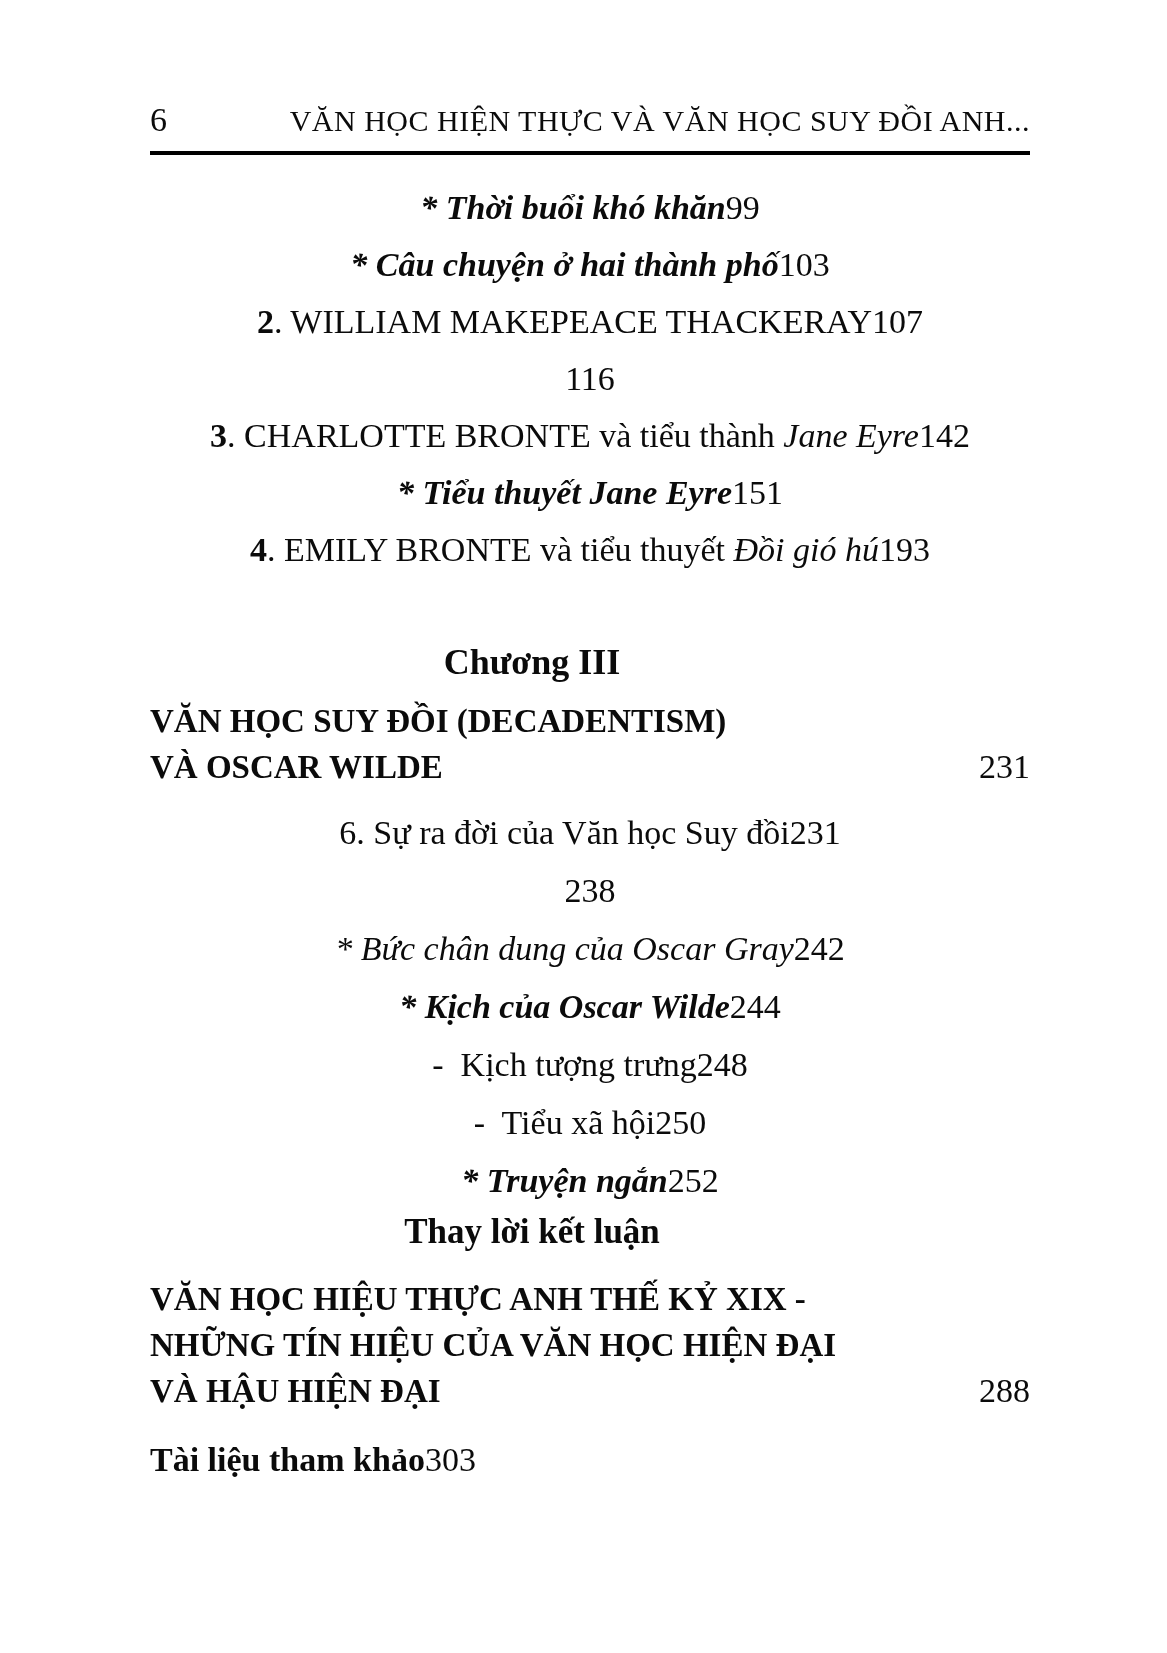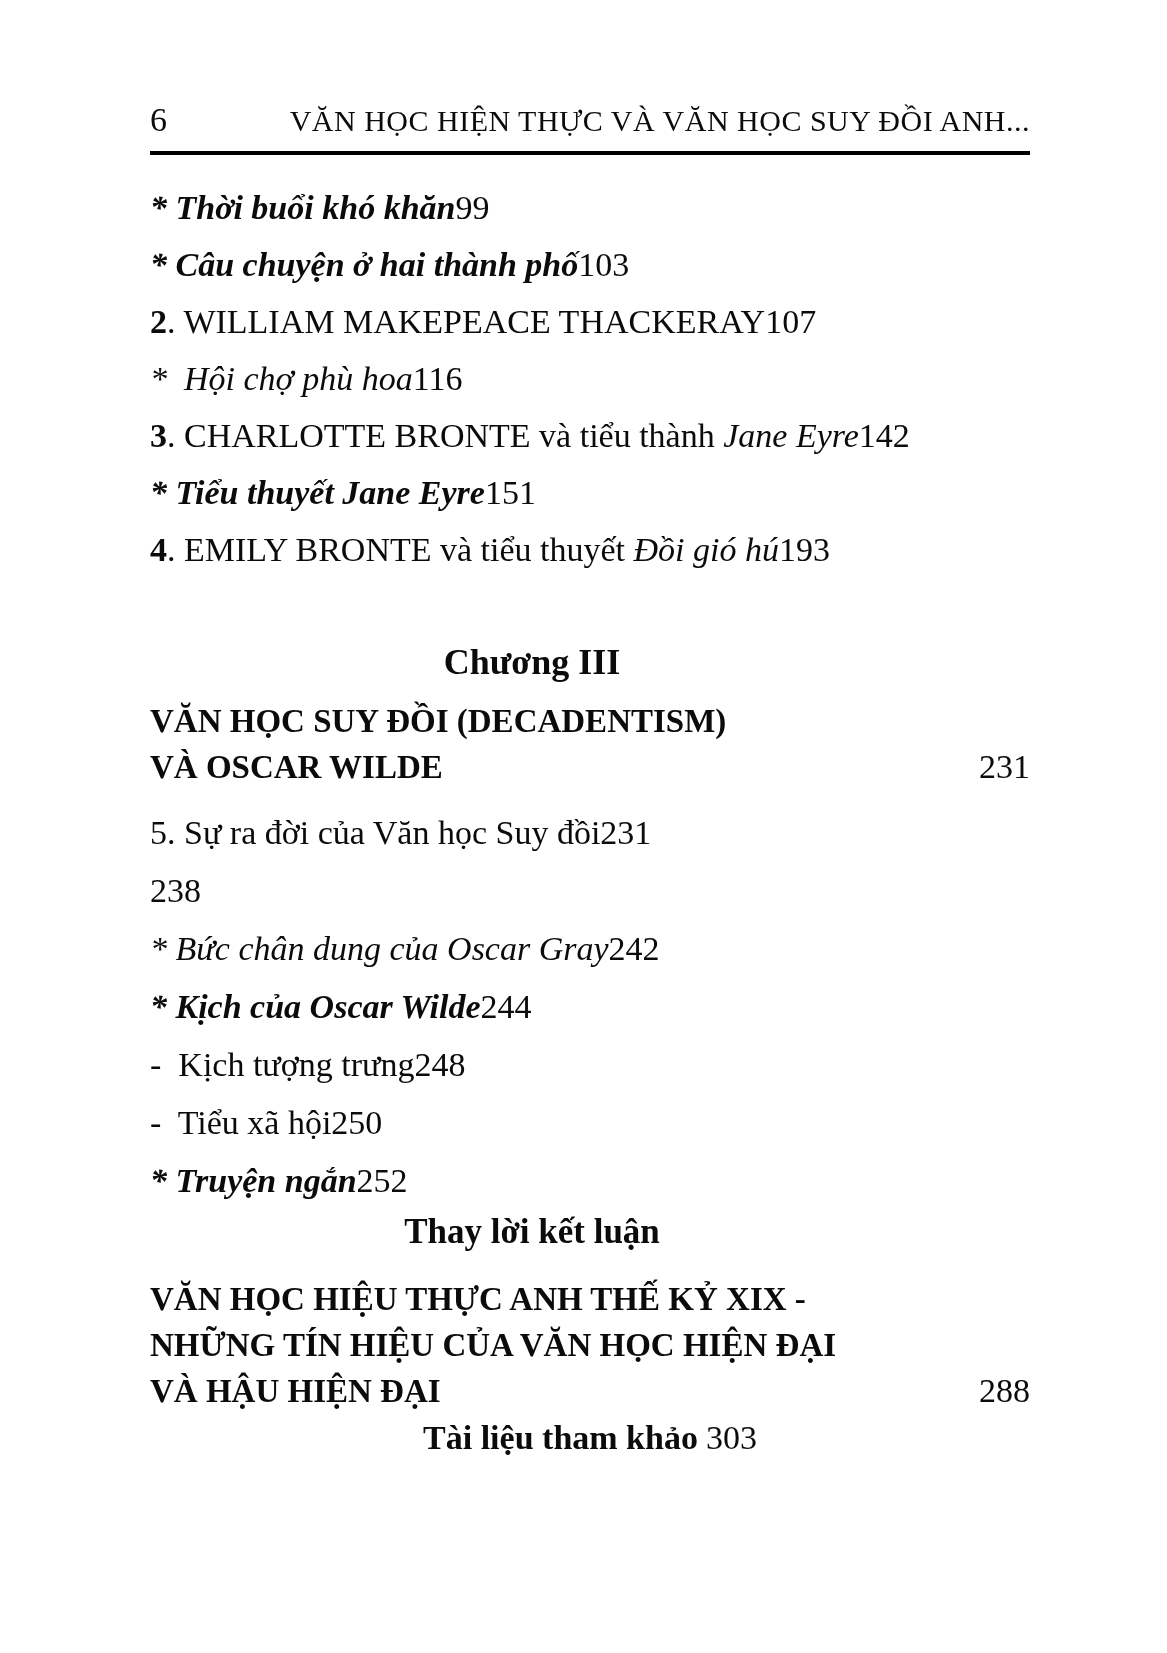--- a/index.html
+++ b/index.html
@@ -12,42 +12,42 @@
   .content{position:absolute;left:150px;top:0;width:880px;}
 
   
   .header{margin-top:100px;display:flex;justify-content:space-between;align-items:baseline;}
   .header .pnum{font-size:34px;line-height:40px;}
   .header .rtitle{font-size:30px;line-height:40px;letter-spacing:0.5px;white-space:nowrap;}
   .rule{height:4px;background:#000;margin-top:10px;}
 
   
   .list1{margin-top:24px;}
-  .row{display:flex;justify-content:flex-start;font-size:34px;height:57px;line-height:57px;}
+  .row{display:flex;justify-content:center;font-size:34px;height:57px;line-height:57px;}
   .list2 .row{height:58px;line-height:58px;}
   .row .lbl{white-space:pre;}
   .b{font-weight:bold;}
   .i{font-style:italic;}
   .bi{font-weight:bold;font-style:italic;}
   .r{font-weight:normal;font-style:normal;}
 
   
   .kicker{margin-top:62px;font-size:36px;font-weight:bold;text-align:center;line-height:44px;width:764px;}
   .chapblock{margin-top:14px;}
   .cline{position:relative;font-size:33px;font-weight:bold;line-height:46px;}
   .cwrap{width:764px;text-align:left;}
   .cnum{position:absolute;right:0;bottom:0;font-weight:normal;font-size:34px;line-height:46px;}
   .list2{margin-top:14px;}
 
   
   .kicker2{font-size:35px;font-weight:bold;text-align:center;line-height:44px;width:764px;}
   .conc{margin-top:22px;font-size:32px;font-weight:bold;line-height:46px;}
 
   
-  .refs{margin-top:2px;display:flex;justify-content:center;height:44px;line-height:44px;font-size:34px;gap:8px;}
+  .refs{margin-top:24px;display:flex;justify-content:flex-start;height:44px;line-height:44px;font-size:34px;}
   .refs .lbl{font-weight:bold;}
 </style>
 </head>
 <body>
 
 <div class="content">
 
   <div class="header">
     <span class="pnum">6</span>
     <span class="rtitle">VĂN HỌC HIỆN THỰC VÀ VĂN HỌC SUY ĐỒI ANH...</span>
@@ -61,21 +61,20 @@
     </div>
     <div class="row">
       <span class="lbl"><span class="bi">* Câu chuyện ở hai thành phố</span></span>
       <span class="num">103</span>
     </div>
     <div class="row">
       <span class="lbl"><span class="b">2</span><span class="r">. WILLIAM MAKEPEACE THACKERAY</span></span>
       <span class="num">107</span>
     </div>
     <div class="row">
-      <span class="lbl"><span class="i">*  Hội chợ phù hoa</span></span>
       <span class="num">116</span>
     </div>
     <div class="row">
       <span class="lbl"><span class="b">3</span><span class="r">. CHARLOTTE BRONTE và tiểu thành </span><span class="i">Jane Eyre</span></span>
       <span class="num">142</span>
     </div>
     <div class="row">
       <span class="lbl"><span class="bi">* Tiểu thuyết Jane Eyre</span></span>
       <span class="num">151</span>
     </div>
@@ -91,21 +90,21 @@
       <div class="cwrap">VĂN HỌC SUY ĐỒI (DECADENTISM)</div>
     </div>
     <div class="cline">
       <div class="cwrap">VÀ OSCAR WILDE</div>
       <span class="cnum">231</span>
     </div>
   </div>
 
   <div class="list2">
     <div class="row">
-      <span class="lbl"><span class="r">5. Sự ra đời của Văn học Suy đồi</span></span>
+      <span class="lbl"><span class="r">6. Sự ra đời của Văn học Suy đồi</span></span>
       <span class="num">231</span>
     </div>
     <div class="row">
       <span class="num">238</span>
     </div>
     <div class="row">
       <span class="lbl"><span class="i">* Bức chân dung của Oscar Gray</span></span>
       <span class="num">242</span>
     </div>
     <div class="row">

